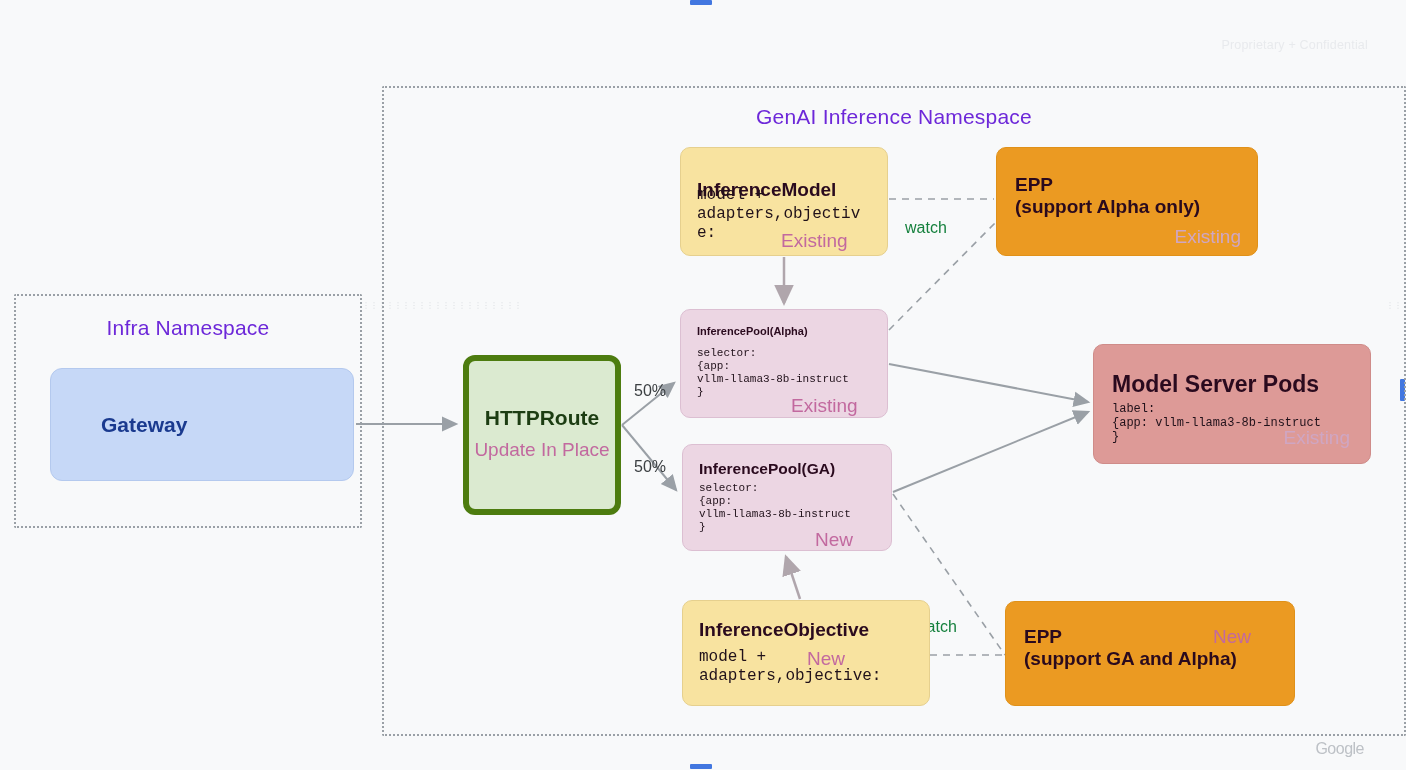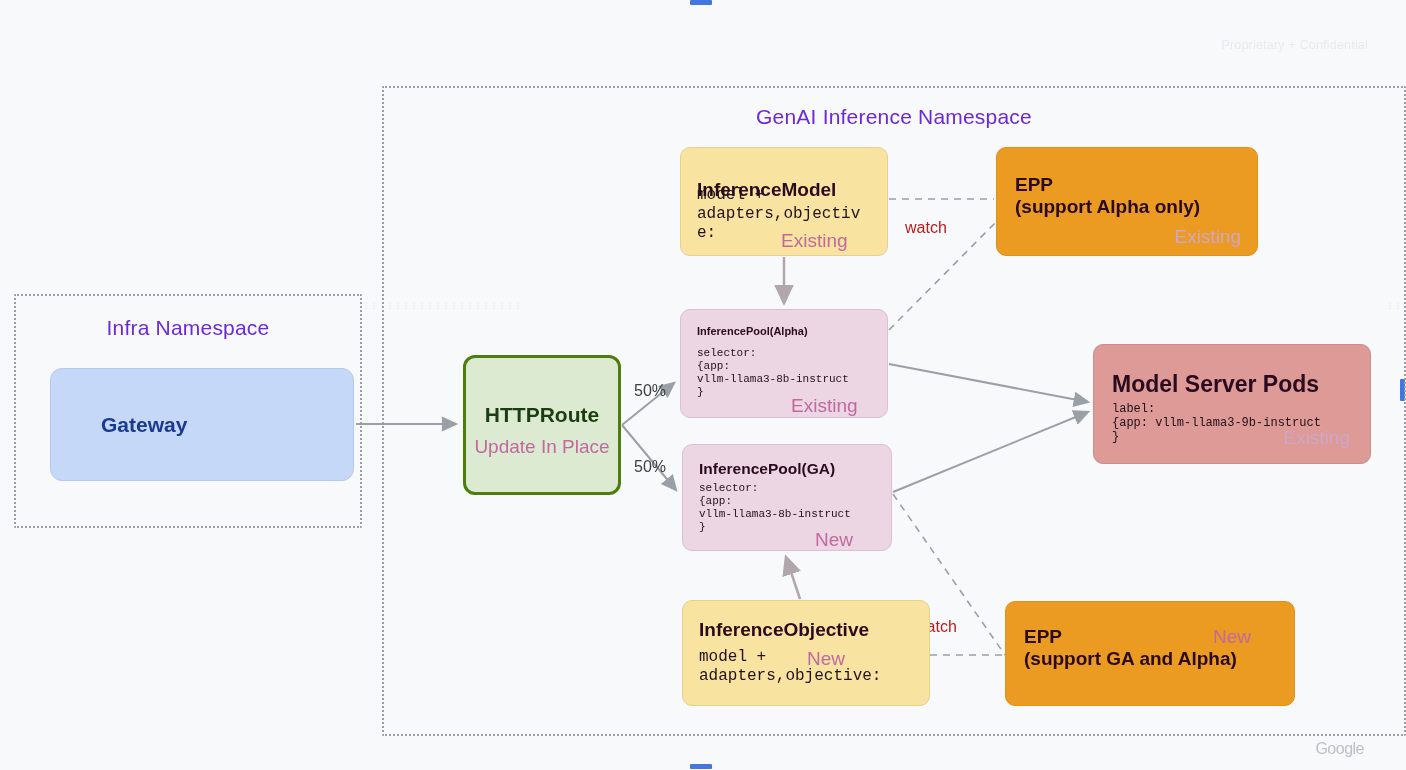--- a/index.html
+++ b/index.html
@@ -82,34 +82,34 @@
     font-size: 19px;
     white-space: nowrap;
   }
   .badge-muted { color: #cfa6c3; }
   .edge-label {
     position: absolute;
     color: #3c4043;
     font-size: 16px;
     white-space: nowrap;
   }
-  .edge-label.watch { color: #b91c1c; font-size: 16px; }
+  .edge-label.watch { color: #15803d; font-size: 16px; }
   
   #gateway {
     left: 50px; top: 368px; width: 304px; height: 113px;
     background: #c6d8f7; border: 1px solid #b4c9ee;
     border-radius: 12px;
   }
   #gateway .n-title {
     position: absolute; left: 24px; top: 44px;
     font-size: 21px; color: #1a3a8f; margin-left: 26px;
   }
   #httproute {
-    left: 463px; top: 355px; width: 158px; height: 140px;
-    background: #dbead0; border: 3px solid #4d7c0f;
+    left: 463px; top: 355px; width: 158px; height: 160px;
+    background: #dbead0; border: 6px solid #4d7c0f;
     border-radius: 12px;
   }
   #httproute .n-title {
     position: absolute; left: 0; right: 0; top: 45px;
     text-align: center; font-size: 21px; color: #1c3d12;
   }
   #httproute .badge {
     left: 0; right: 0; top: 78px; text-align: center;
   }
   #infmodel {
@@ -289,17 +289,17 @@
 
   <div class="node" id="eppga">
     <div class="n-title" style="white-space:pre-line;">EPP
 (support GA and Alpha)</div>
     <div class="badge">New</div>
   </div>
 
   <div class="node" id="modelpods">
     <div class="n-title">Model Server Pods</div>
     <div class="n-mono">label:
-{app: vllm-llama3-9b-instruct
+{app: vllm-llama3-8b-instruct
 }</div>
     <div class="badge badge-muted">Existing</div>
   </div>
 </div>
 
 </body></html>

